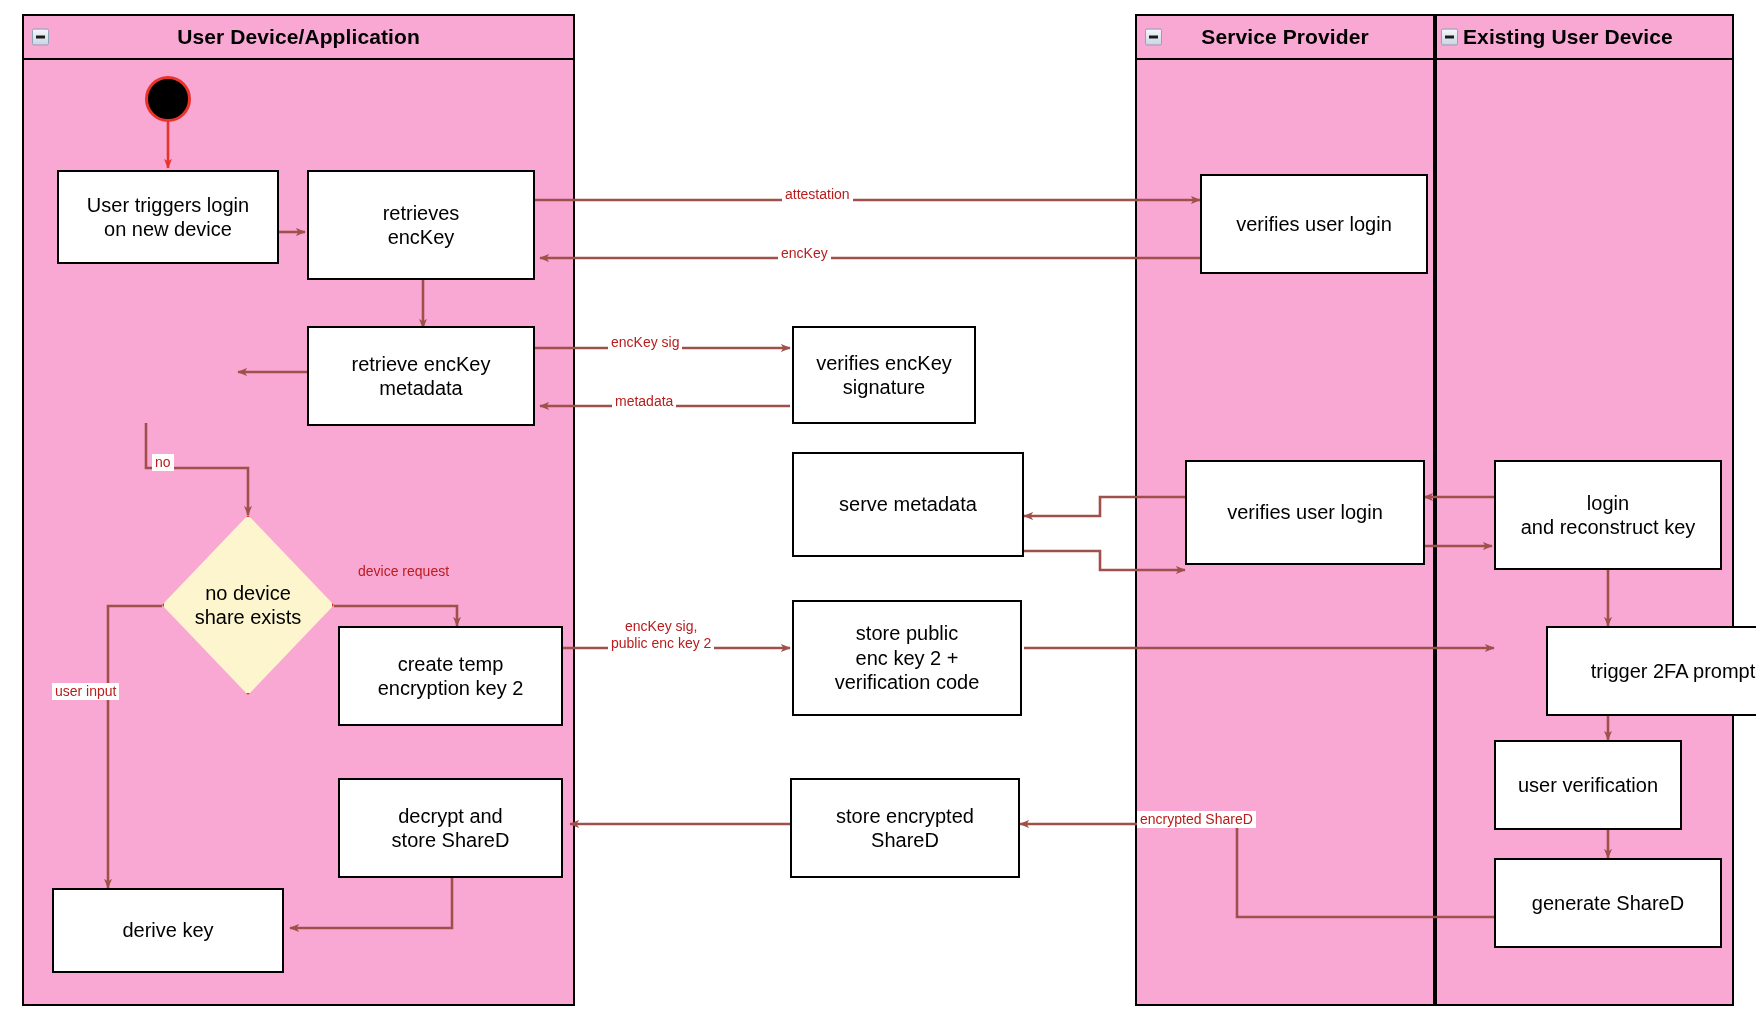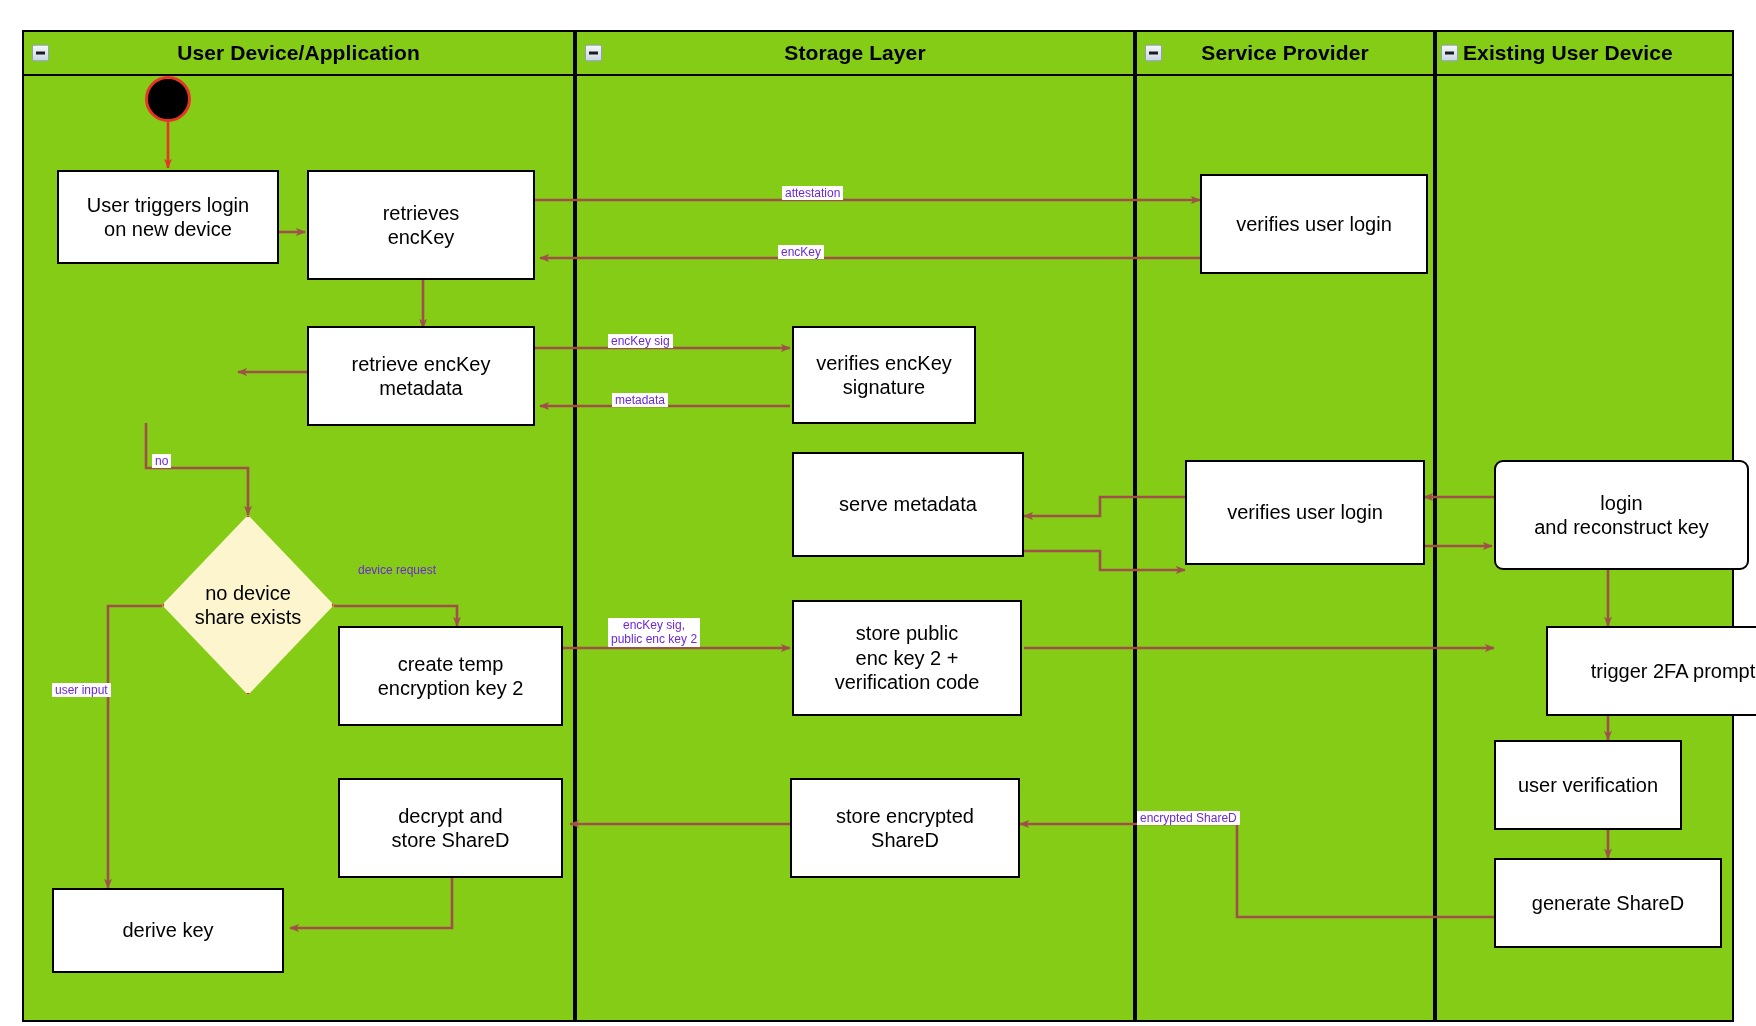--- a/index.html
+++ b/index.html
@@ -1,21 +1,21 @@
 <!DOCTYPE html>
 <html><head>
 <meta charset="utf-8">
 <style>
   html,body{margin:0;padding:0;background:#ffffff;}
   body{font-family:"Liberation Sans", sans-serif;}
   #canvas{position:relative;width:1756px;height:1026px;background:#ffffff;overflow:hidden;}
 
   
-  .lane{position:absolute;top:30px;height:992px;box-sizing:border-box;
-        border:2px solid #000000;background:#84cc16;}
+  .lane{position:absolute;top:14px;height:992px;box-sizing:border-box;
+        border:2px solid #000000;background:#f9a8d4;}
   .lane + .lane{border-left:2px solid #000000;}
   .lane-head{position:absolute;left:0;right:0;top:0;height:44px;
              border-bottom:2px solid #000000;box-sizing:border-box;
              display:flex;align-items:center;justify-content:center;
              font-weight:bold;font-size:21px;color:#000;letter-spacing:.1px;}
   .lane-title{pointer-events:none;}
   .collapse-icon{position:absolute;left:8px;top:50%;transform:translateY(-50%);
                  width:17px;height:17px;box-sizing:border-box;
                  border:1px solid #8fa3b8;border-radius:2px;
                  background:linear-gradient(#f4f7fa,#c9d6e4);
@@ -32,41 +32,35 @@
         border:2px solid #e8332a;
         clip-path:polygon(50% 0%,100% 50%,50% 100%,0% 50%);}
   .diamond .dlabel{position:absolute;inset:0;display:flex;align-items:center;
         justify-content:center;text-align:center;font-size:20px;color:#000;
         line-height:1.22;white-space:pre-line;z-index:2;}
   .start-node{position:absolute;width:46px;height:46px;border-radius:50%;
         background:#000000;border:3px solid #e8332a;box-sizing:border-box;z-index:7;}
 
   
   #wires{position:absolute;left:0;top:0;width:1756px;height:1026px;z-index:4;}
-  .edge-label{position:absolute;z-index:8;font-size:12px;color:#6d28d9;
+  .edge-label{position:absolute;z-index:8;font-size:14px;color:#b91c1c;
         background:#ffffff;padding:0 3px;white-space:pre-line;line-height:1.2;}
 </style>
 </head>
 <body>
 
 <div id="canvas">
 
   <div class="lane" style="left:22px;width:553px;">
     <div class="lane-head">
       <span class="collapse-icon"></span>
       <span class="lane-title">User Device/Application</span>
     </div>
   </div>
 
-  <div class="lane" style="left:575px;width:560px;">
-    <div class="lane-head">
-      <span class="collapse-icon"></span>
-      <span class="lane-title">Storage Layer</span>
-    </div>
-  </div>
 
   <div class="lane" style="left:1135px;width:300px;">
     <div class="lane-head">
       <span class="collapse-icon"></span>
       <span class="lane-title">Service Provider</span>
     </div>
   </div>
 
   <div class="lane" style="left:1435px;width:299px;">
     <div class="lane-head" style="justify-content:flex-start;padding-left:26px;">
@@ -170,21 +164,21 @@
 enc key 2 +
 verification code</div>
 
   <div class="node" style="left:790px;top:778px;width:230px;height:100px;">store encrypted
 ShareD</div>
 
   <div class="node" style="left:1200px;top:174px;width:228px;height:100px;">verifies user login</div>
 
   <div class="node" style="left:1185px;top:460px;width:240px;height:105px;">verifies user login</div>
 
-  <div class="node" style="left:1494px;top:460px;width:255px;height:110px;border-radius:9px;">login
+  <div class="node" style="left:1494px;top:460px;width:228px;height:110px;">login
 and reconstruct key</div>
 
   <div class="node" style="left:1546px;top:626px;width:254px;height:90px;">trigger 2FA prompt</div>
 
   <div class="node" style="left:1494px;top:740px;width:188px;height:90px;">user verification</div>
 
   <div class="node" style="left:1494px;top:858px;width:228px;height:90px;">generate ShareD</div>
 
   <div class="edge-label" style="left:782px;top:186px;">attestation</div>
 

